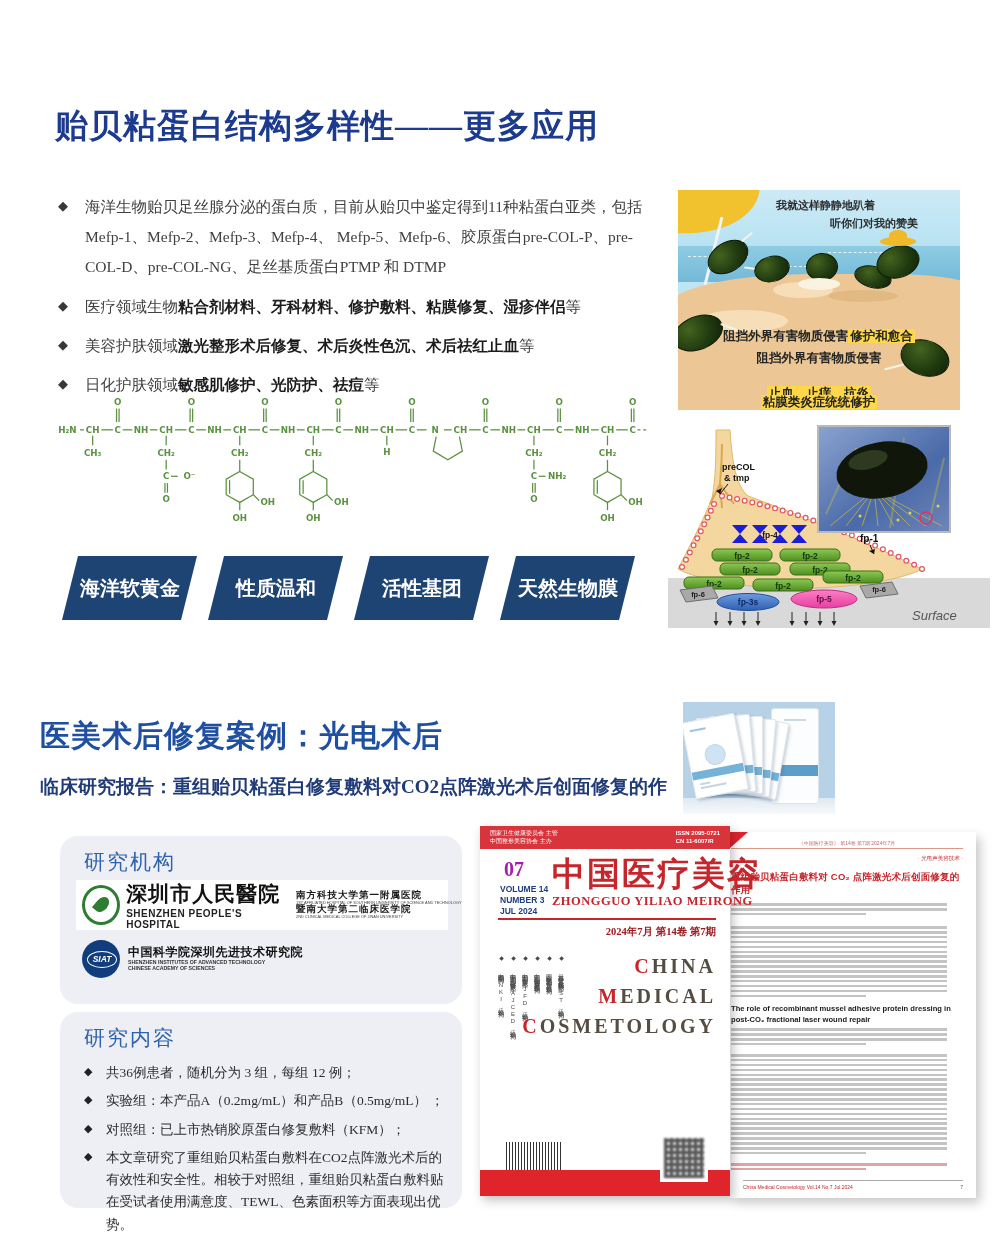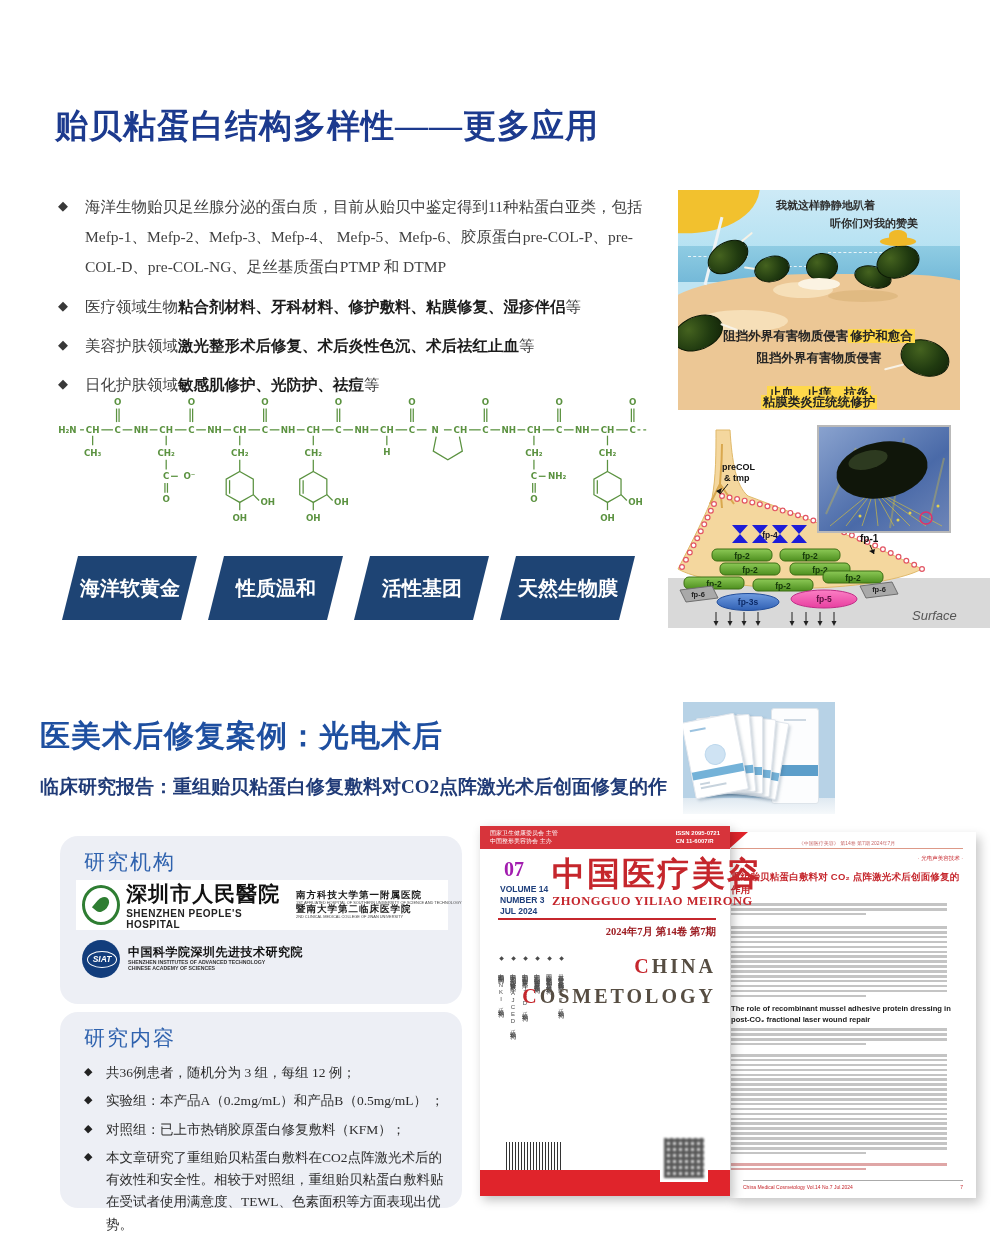--- a/index.html
+++ b/index.html
@@ -564,20 +564,21 @@
     <div class="jdbs" id="jdbs">
         <span>◆ 中国期刊网（CNKI）收录期刊</span>
         <span>◆ 中国学术期刊综合评价数据库（CAJCED）收录期刊</span>
         <span>◆ 中国期刊全文数据库（CJFD）收录期刊</span>
         <span>◆ 中国核心期刊遴选数据库收录期刊</span>
         <span>◆ 国家科技学术期刊开放平台收录期刊</span>
         <span>◆ 日本科学技术振兴机构数据库（JST）收录期刊</span>
       </div>
     <div class="cmc" id="cmc">
         <div><span class="r">C</span>HINA</div>
+        <div><span class="r">M</span>EDICAL</div>
         <div><span class="r">C</span>OSMETOLOGY</div>
       </div>
     <div class="barcode">
         <div class="bars"></div>
       </div>
     <div class="botband"></div>
     <div class="qr">
         <div class="px"></div>
       </div>
   </div>

